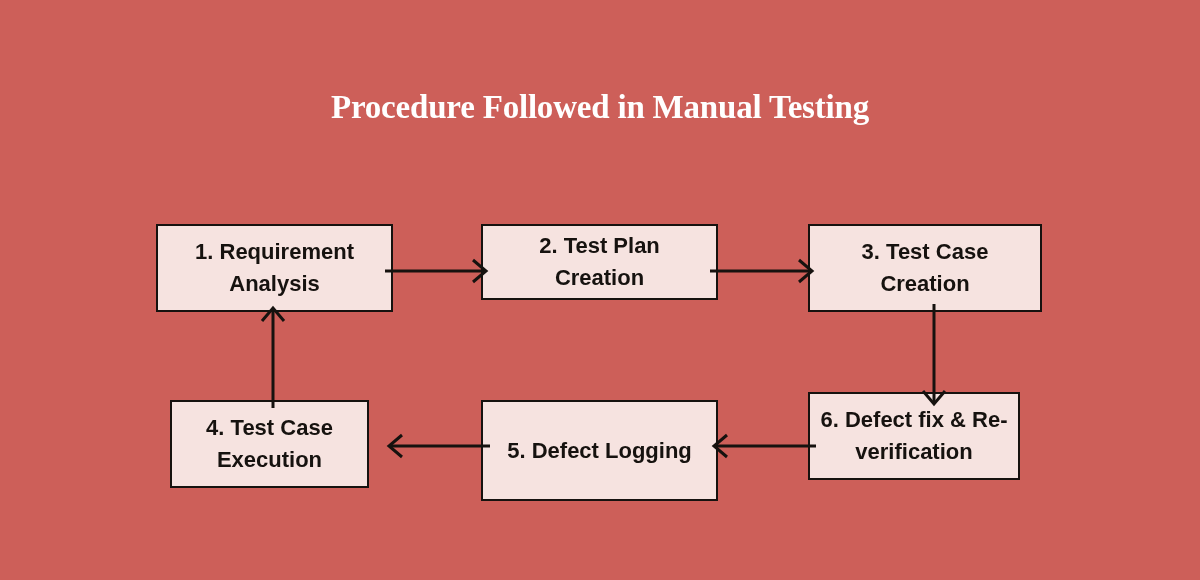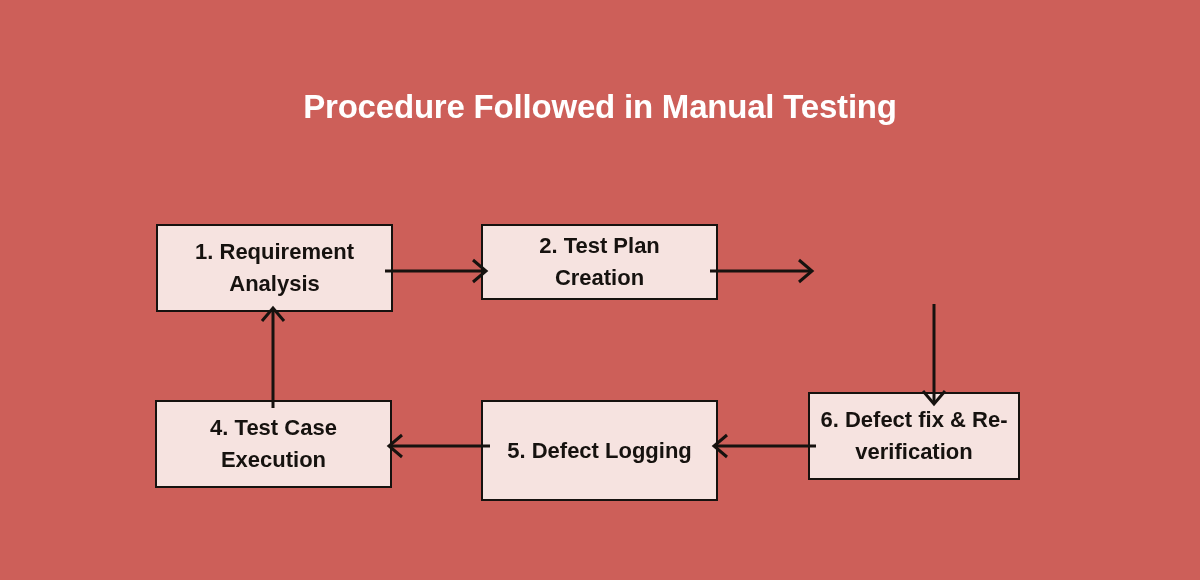--- a/index.html
+++ b/index.html
@@ -22,20 +22,21 @@
     left: 0;
     top: 84px;
     width: 1200px;
     text-align: center;
     color: #ffffff;
     font-size: 33px;
     font-weight: bold;
     letter-spacing: -0.2px;
     line-height: 46px;
     white-space: nowrap;
+    font-family: Liberation Serif, serif;
   }
   .node {
     position: absolute;
     box-sizing: border-box;
     background: #f6e3e0;
     border: 2px solid #16120f;
     display: flex;
     align-items: center;
     justify-content: center;
     text-align: center;
@@ -47,21 +48,21 @@
   }
   .node-label {
     display: block;
     width: 100%;
   }
   
   #node-1 { left: 156px; top: 224px; width: 237px; height: 88px; }
   #node-2 { left: 481px; top: 224px; width: 237px; height: 76px; }
   #node-3 { left: 808px; top: 224px; width: 234px; height: 88px; }
   
-  #node-4 { left: 155px; top: 400px; width: 237px; height: 88px; }
+  #node-4 { left: 170px; top: 400px; width: 199px; height: 88px; }
   #node-5 { left: 481px; top: 400px; width: 237px; height: 101px; }
   #node-6 { left: 808px; top: 392px; width: 212px; height: 88px; }
 
   .connector {
     position: absolute;
     overflow: visible;
   }
   .connector line {
     stroke: #16120f;
     stroke-width: 3;
@@ -89,20 +90,23 @@
   <div id="diagram-title">Procedure Followed in Manual Testing</div>
 
   <div class="node" id="node-1">
     <span class="node-label">1. Requirement Analysis</span>
   </div>
 
   <div class="node" id="node-2">
     <span class="node-label">2. Test Plan Creation</span>
   </div>
 
+  <div class="node" id="node-3">
+    <span class="node-label">3. Test Case Creation</span>
+  </div>
 
   <div class="node" id="node-4">
     <span class="node-label">4. Test Case Execution</span>
   </div>
 
   <div class="node" id="node-5">
     <span class="node-label">5. Defect Logging</span>
   </div>
 
   <div class="node" id="node-6">

